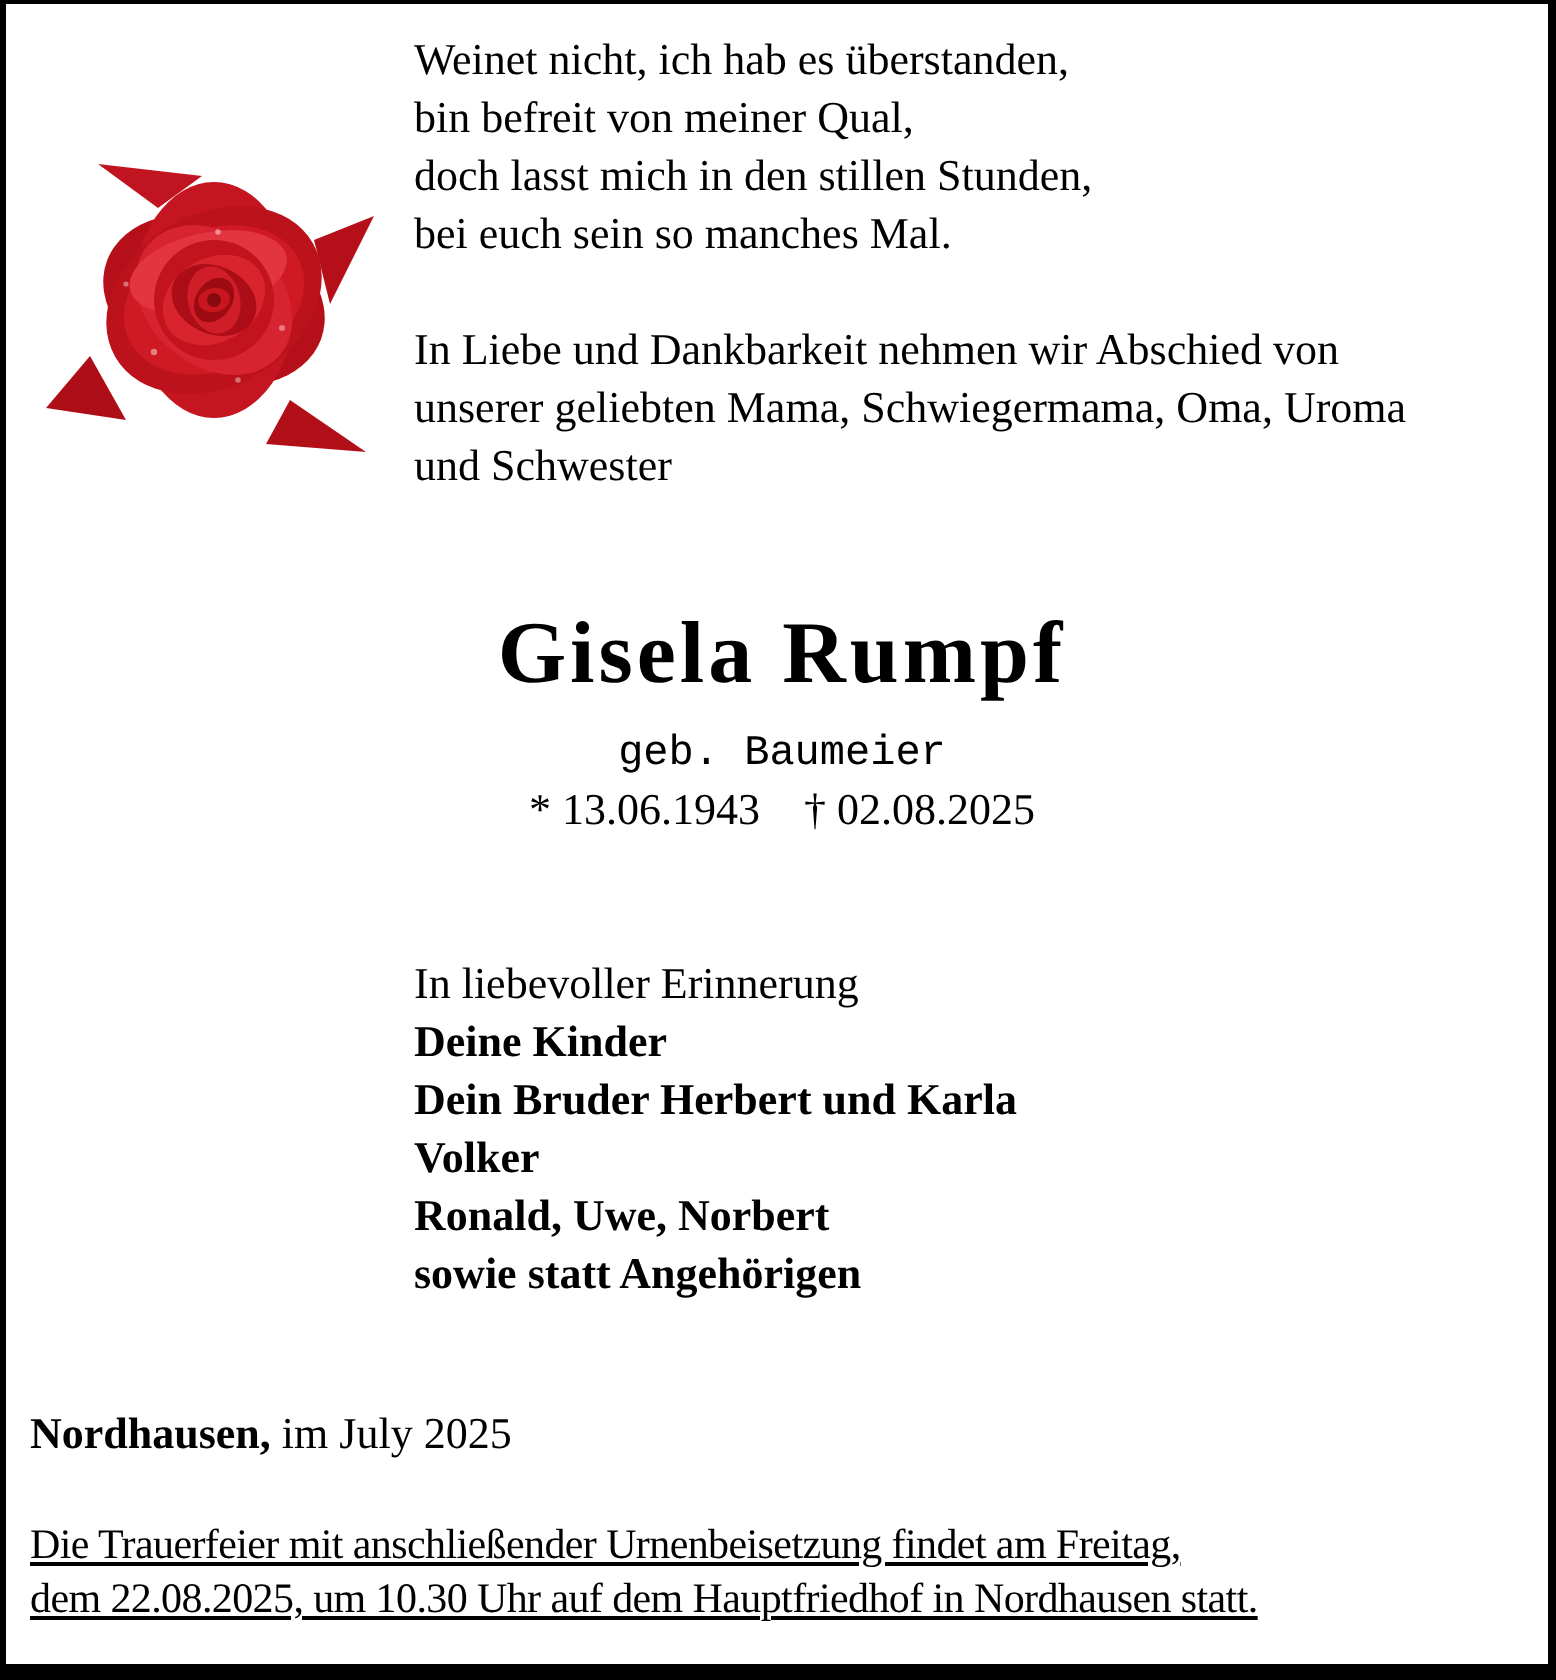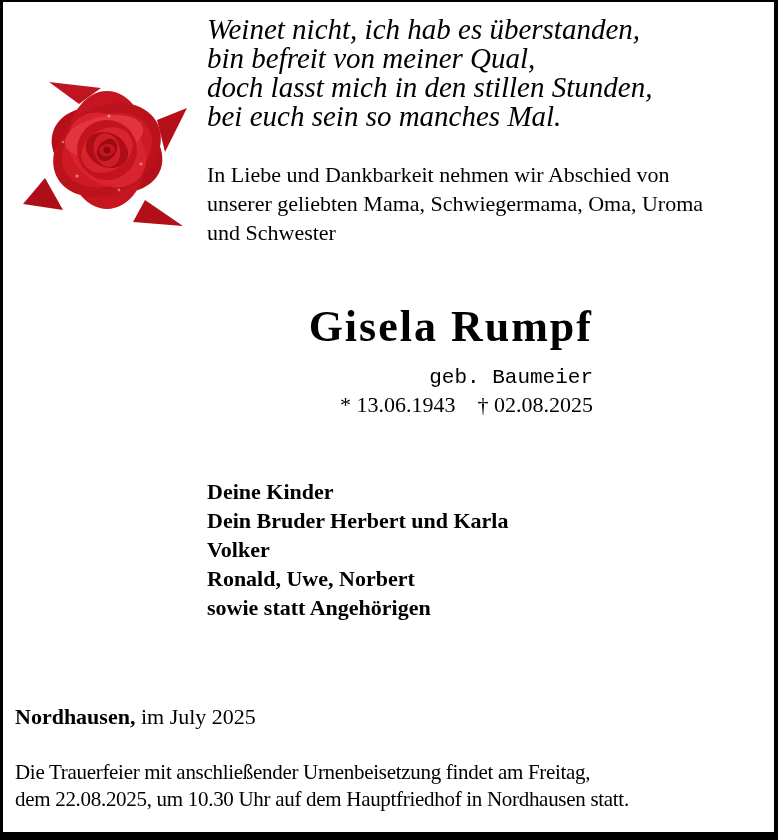--- a/index.html
+++ b/index.html
@@ -19,33 +19,32 @@
     border-right: 4px solid #000;
     border-bottom: 8px solid #000;
     overflow: hidden;
   }
   .rose {
     position: absolute; left: 18px; top: 56px;
     width: 172px; height: 176px;
   }
   .poem {
     position: absolute; left: 204px; top: 13px;
-    font-style: italic;
-    font-size: 29px; line-height: 29px;
+    font-size: 22px; line-height: 29px;
     white-space: nowrap;
   }
   .intro {
     position: absolute; left: 204px; top: 158px;
     font-size: 22px; line-height: 29px;
     white-space: nowrap;
     font-family: Liberation Serif, serif;
   }
   .name-block {
     position: absolute; left: 186px; top: 299px;
-    width: 404px; text-align: right;
+    width: 404px; text-align: center;
   }
   .deceased-name {
     font-size: 44px; font-weight: bold;
     letter-spacing: 2px; line-height: 52px;
   }
   .maiden-name {
     font-size: 21px; line-height: 24px; margin-top: 13px; font-family: Liberation Mono, monospace;
   }
   .life-dates {
     font-size: 22px; line-height: 26px; margin-top: 2px;
@@ -61,20 +60,21 @@
     position: absolute; left: 12px; top: 701px;
     font-size: 22px; line-height: 27px;
     white-space: nowrap;
   }
   .place-city { font-weight: bold; }
   .funeral {
     position: absolute; left: 12px; top: 757px;
     font-size: 21px; line-height: 27px;
     letter-spacing: -0.3px;
     white-space: nowrap;
+    text-decoration: underline;
   }
 </style>
 </head>
 <body>
 
 <div class="page">
 
   <svg class="rose" viewBox="0 0 172 176" aria-hidden="true">
     <g transform="translate(86,92)">
 
@@ -120,20 +120,21 @@
     <div>und Schwester</div>
   </div>
 
   <div class="name-block">
     <div class="deceased-name">Gisela Rumpf</div>
     <div class="maiden-name">geb. Baumeier</div>
     <div class="life-dates">* 13.06.1943    † 02.08.2025</div>
   </div>
 
   <div class="memoriam">
+    <div>In liebevoller Erinnerung</div>
     <div class="mem-bold">Deine Kinder</div>
     <div class="mem-bold">Dein Bruder Herbert und Karla</div>
     <div class="mem-bold">Volker</div>
     <div class="mem-bold">Ronald, Uwe, Norbert</div>
     <div class="mem-bold">sowie statt Angehörigen</div>
   </div>
 
   <div class="place-line">
     <span class="place-city">Nordhausen,</span>
     <span>im July 2025</span>

